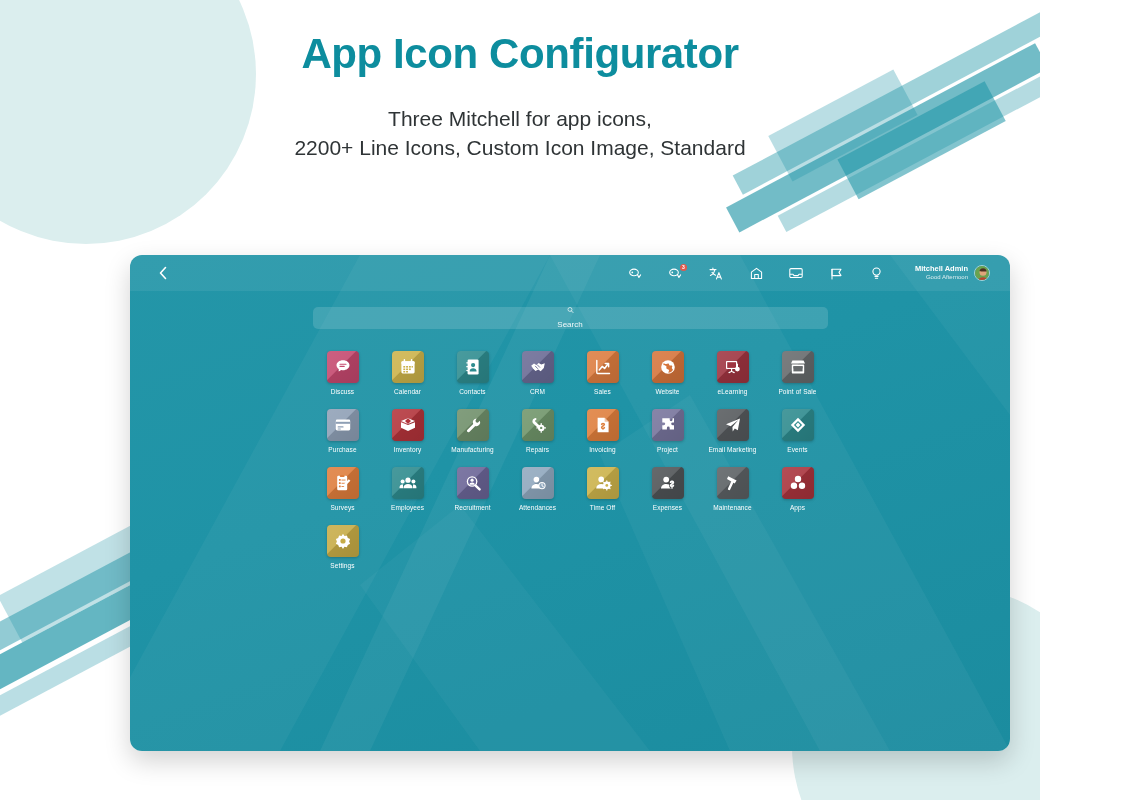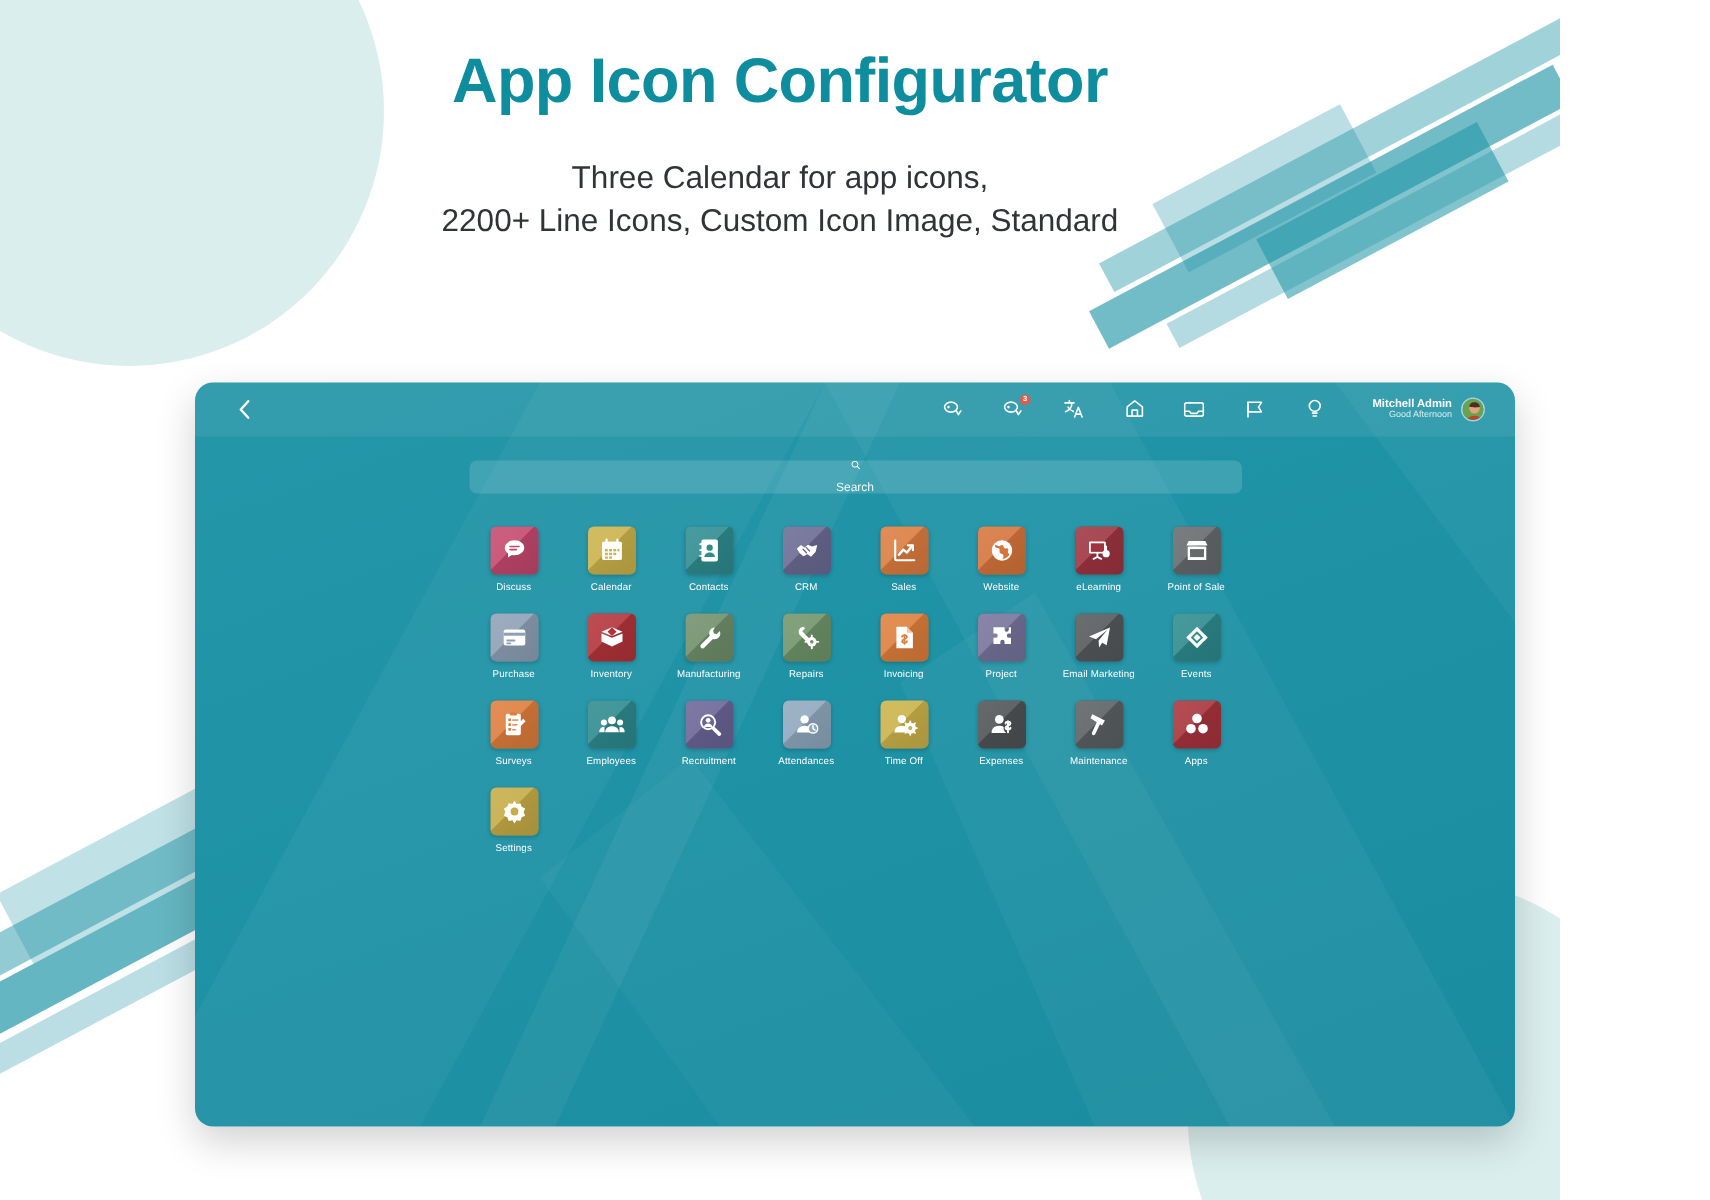--- a/index.html
+++ b/index.html
@@ -92,21 +92,21 @@
   }
   .back-chevron {
     width: 18px; height: 18px;
     display: flex; align-items: center; justify-content: center;
     color: #ffffff;
     cursor: pointer;
   }
   .topbar-right {
     margin-left: auto;
     display: flex;
-    align-items: flex-start;
+    align-items: center;
     gap: 25px;
     padding-right: 10px;
   }
   .sysicon {
     position: relative;
     width: 15px; height: 15px;
     display: flex; align-items: center; justify-content: center;
     color: #ffffff;
     cursor: pointer;
   }
@@ -234,21 +234,21 @@
     <g transform="rotate(-28 0 130)">
       <rect x="20" y="66" width="440" height="28" fill="#1b93a5" opacity="0.48"></rect>
       <rect x="0" y="98" width="440" height="34" fill="#1b93a5" opacity="0.68"></rect>
       <rect x="46" y="138" width="440" height="20" fill="#1b93a5" opacity="0.30"></rect>
       <rect x="120" y="40" width="190" height="58" fill="#1b93a5" opacity="0.28"></rect>
     </g>
   </svg>
 
   <div class="title">App Icon Configurator</div>
   <div class="subtitle">
-    <span>Three Calendar for app icons,</span>
+    <span>Three Mitchell for app icons,</span>
     <span>2200+ Line Icons, Custom Icon Image, Standard</span>
   </div>
 
   <div class="window">
 
     <svg class="win-deco" width="880" height="496" viewBox="0 0 880 496" style="left:0;top:0;">
       <polygon points="230,0 420,0 150,496 -40,496" fill="#ffffff" opacity="0.045"></polygon>
       <polygon points="420,0 610,0 880,496 690,496" fill="#ffffff" opacity="0.045"></polygon>
       <polygon points="420,0 470,0 240,496 190,496" fill="#ffffff" opacity="0.05"></polygon>
       <polygon points="560,140 760,496 600,496 470,200" fill="#ffffff" opacity="0.04"></polygon>

